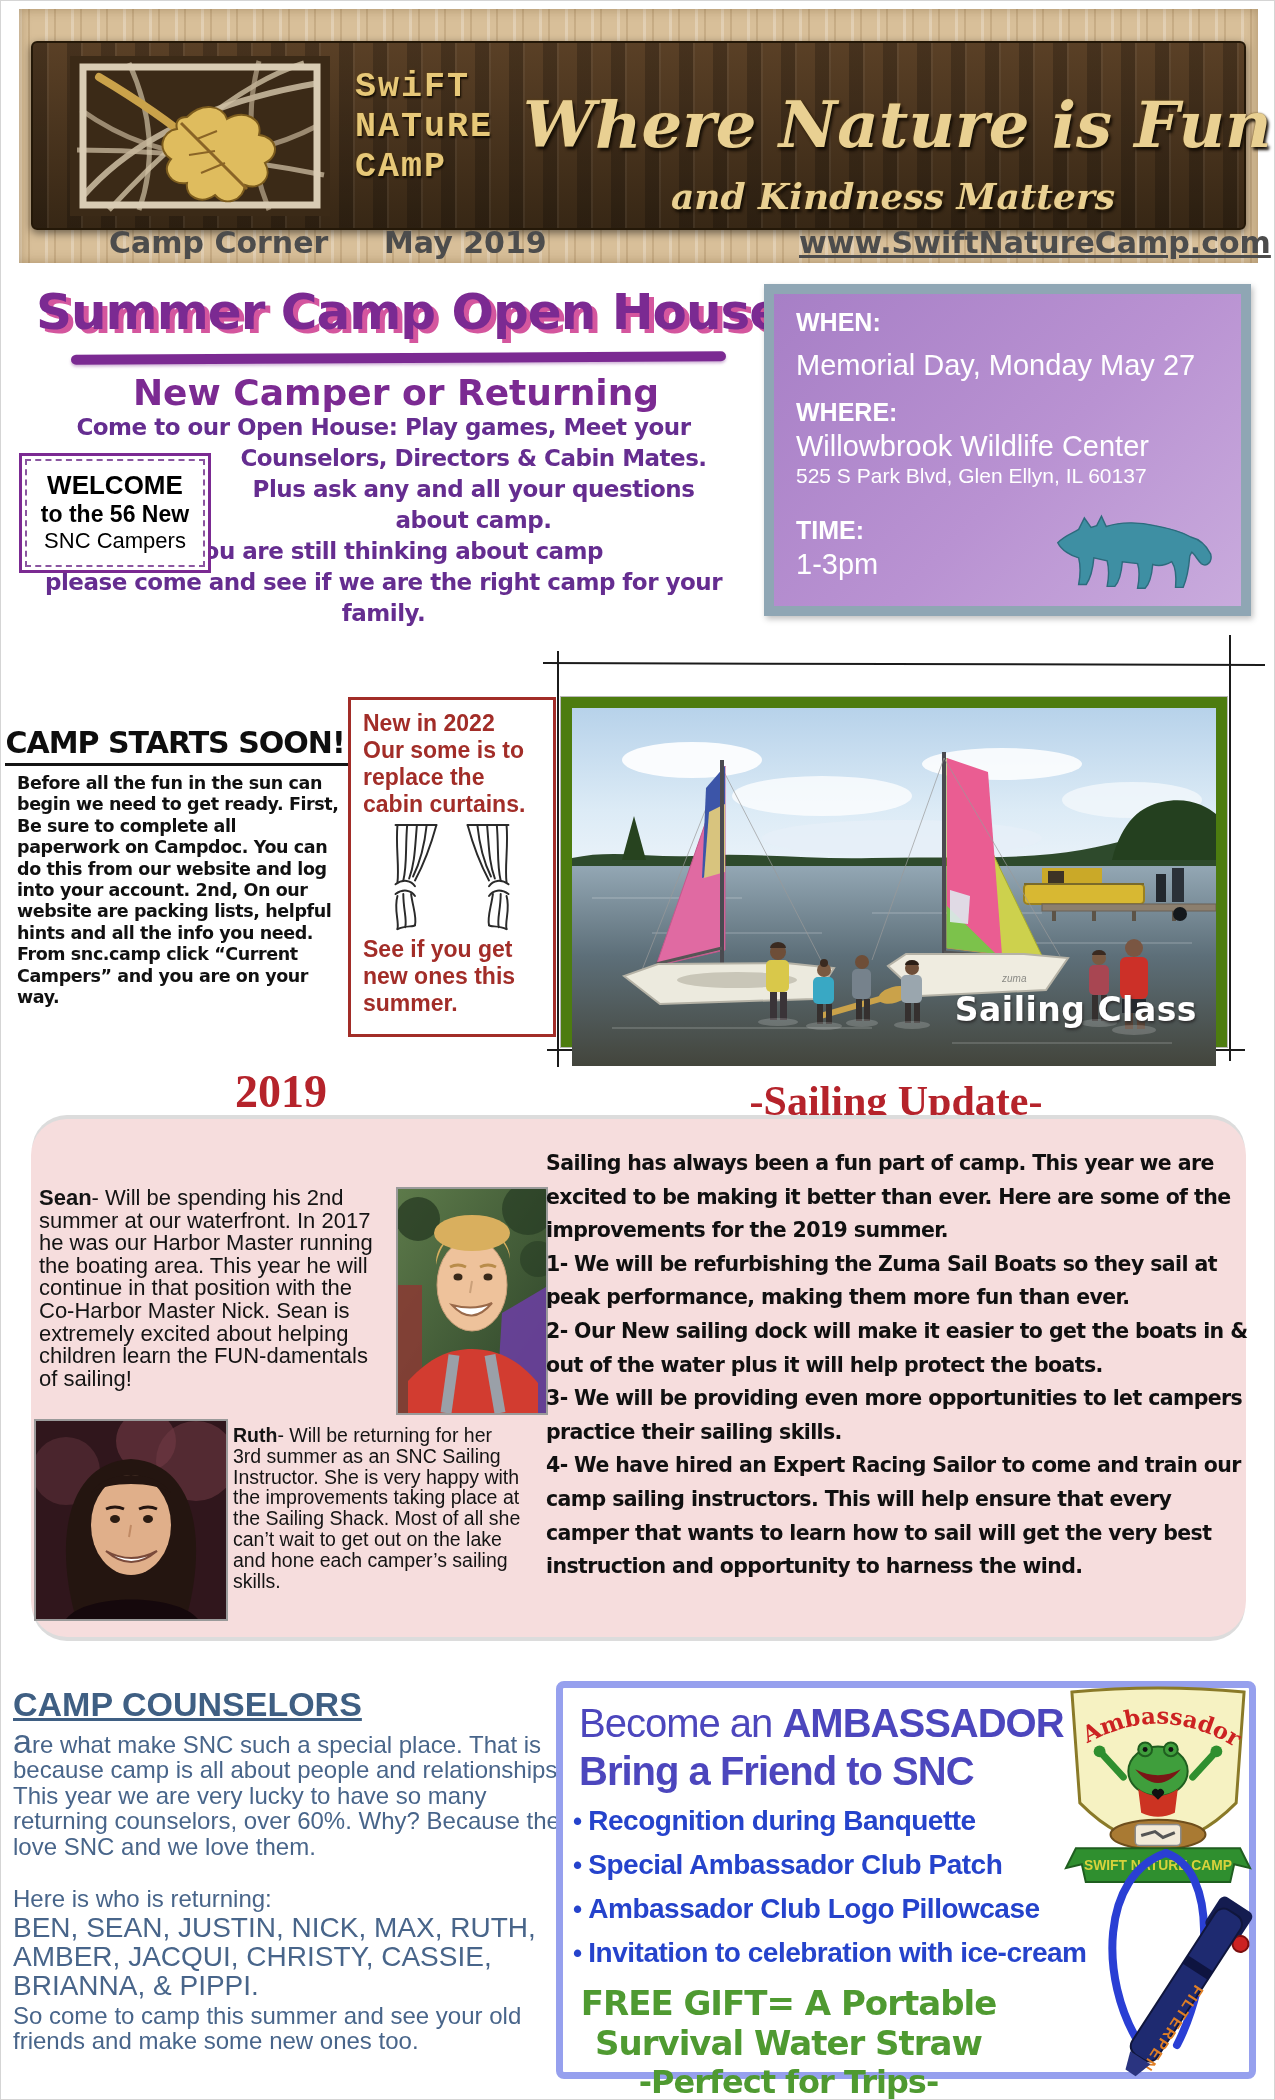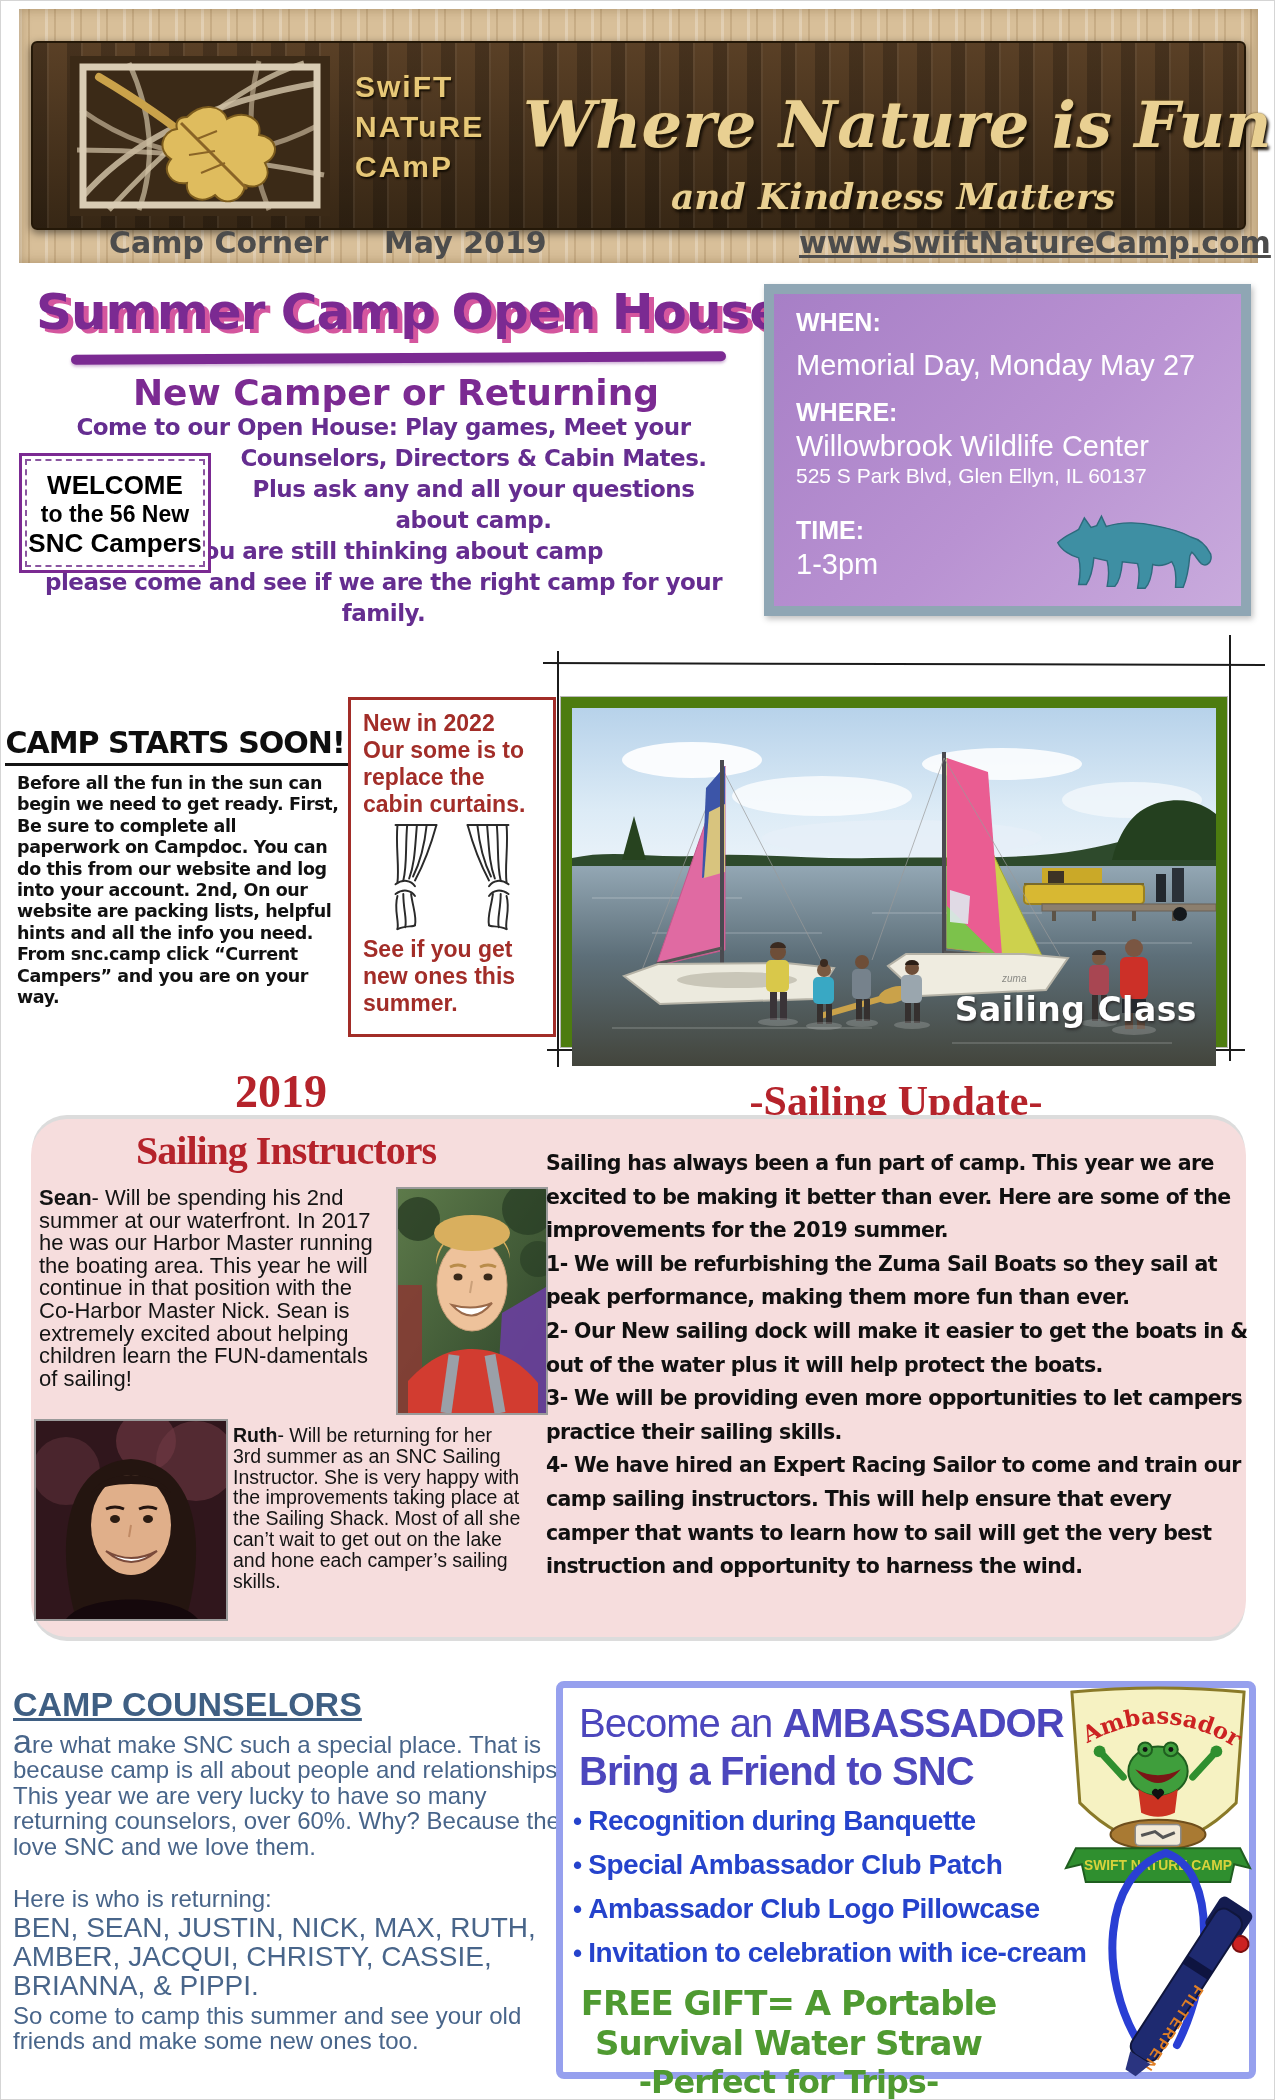--- a/index.html
+++ b/index.html
@@ -9,22 +9,22 @@
   .abs{position:absolute;}
   .nowrap{white-space:nowrap;}
   .center{text-align:center;}
   
   .woodlight{background:#d8bf99;
      background-image:repeating-linear-gradient(90deg,rgba(255,255,255,.25) 0 3px,rgba(0,0,0,0) 3px 9px,rgba(120,85,40,.18) 9px 11px,rgba(0,0,0,0) 11px 26px);
      box-shadow:inset 0 0 12px rgba(90,60,20,.35);}
   .woodsign{background:linear-gradient(180deg,#5a4026 0%,#43301b 40%,#332313 100%);
      background-image:repeating-linear-gradient(90deg,rgba(0,0,0,.22) 0 14px,rgba(255,255,255,.05) 14px 16px,rgba(0,0,0,0) 16px 34px),linear-gradient(180deg,#5a4026,#372715);
      border:2px solid #241808;border-radius:6px;box-shadow:0 3px 8px rgba(0,0,0,.5);}
-  .logotext{color:#e7c878;font-weight:bold;font-size:30px;line-height:40px;letter-spacing:2px;
-     text-shadow:1px 2px 2px #120c04,0 0 2px #6b4c16;font-family:Liberation Sans, sans-serif;}
+  .logotext{color:#e7c878;font-weight:bold;font-size:35px;line-height:40px;letter-spacing:2px;
+     text-shadow:1px 2px 2px #120c04,0 0 2px #6b4c16;font-family:Liberation Mono, monospace;}
   .script-main{font-family:"DejaVu Serif",serif;font-style:italic;font-weight:bold;color:#e9d092;
      text-shadow:2px 3px 3px #140d05,0 0 2px #6b4c16;}
   .barfont{font-family:"DejaVu Sans",sans-serif;font-weight:bold;color:#4c4c4c;font-size:30px;}
   
   .marker{font-family:"DejaVu Sans",sans-serif;font-weight:bold;}
   .oh-title{font-size:50px;color:#7b2a92;letter-spacing:-1px;
      text-shadow:5px 4px 0 #d4569e;}
   .purple-line{color:#652d90;font-size:23px;letter-spacing:-0.5px;}
   .welcome-box{border:3px solid #7b2a92;outline:2px dashed #8a55a0;outline-offset:-8px;background:#fff;}
   .info-box{border:10px solid #8fa6b4;background:linear-gradient(135deg,#a77fc6 0%,#b992d2 55%,#c9abdd 100%);
@@ -104,21 +104,21 @@
   <div class="abs marker purple-line center nowrap" style="left:205px;top:444px;width:535px;">Counselors, Directors &amp; Cabin Mates.</div>
   <div class="abs marker purple-line center nowrap" style="left:205px;top:475px;width:535px;">Plus ask any and all your questions</div>
   <div class="abs marker purple-line center nowrap" style="left:205px;top:506px;width:535px;">about camp.</div>
   <div class="abs marker purple-line center nowrap" style="left:25px;top:537px;width:715px;">If you are still thinking about camp</div>
   <div class="abs marker purple-line center nowrap" style="left:25px;top:568px;width:715px;">please come and see if we are the right camp for your</div>
   <div class="abs marker purple-line center nowrap" style="left:25px;top:599px;width:715px;">family.</div>
 
   <div class="abs welcome-box center" style="left:18px;top:452px;width:186px;height:114px;">
     <div style="font-size:26px;font-weight:bold;color:#000;margin-top:14px;">WELCOME</div>
     <div style="font-size:23px;font-weight:bold;color:#000;">to the 56 New</div>
-    <div style="font-size:26px;font-weight:bold;color:#000;">SNC Campers</div>
+    <div style="font-size:22px;font-weight:normal;color:#000;">SNC Campers</div>
   </div>
 
   <div class="abs info-box" style="left:763px;top:283px;width:487px;height:332px;box-sizing:border-box;">
     <div class="abs info-label" style="left:22px;top:14px;">WHEN:</div>
     <div class="abs info-value nowrap" style="left:22px;top:46px;margin-top:9px;">Memorial Day, Monday May 27</div>
     <div class="abs info-label" style="left:22px;top:104px;">WHERE:</div>
     <div class="abs info-value nowrap" style="left:22px;top:136px;">Willowbrook Wildlife Center</div>
     <div class="abs nowrap" style="left:22px;top:170px;font-size:21px;color:#fff;">525 S Park Blvd, Glen Ellyn, IL 60137</div>
     <div class="abs info-label" style="left:22px;top:222px;">TIME:</div>
     <div class="abs info-value" style="left:22px;top:254px;">1-3pm</div>
@@ -293,21 +293,20 @@
       </svg>
       <div class="abs photo-caption nowrap" style="right:30px;bottom:18px;">Sailing Class</div>
     </div>
   </div>
 
   <div class="abs red-head center nowrap" style="left:40px;top:1064px;width:480px;font-size:46px;">2019</div>
   <div class="abs red-head center nowrap" style="left:545px;top:1076px;width:700px;font-size:42px;">-Sailing Update-</div>
 
   <div class="abs pink-block" style="left:30px;top:1118px;width:1215px;height:518px;"></div>
 
-  <div class="abs red-head center nowrap" style="left:50px;top:1126px;width:470px;font-size:40px;letter-spacing:-1px;">Sailing Instructors</div>
 
   <div class="abs bio" style="left:38px;top:1186px;width:352px;font-size:22px;line-height:22.6px;">
     <span style="font-weight:bold;">Sean</span><span>- Will be spending his 2nd summer at our waterfront. In 2017 he was our Harbor Master running the boating area. This year he will continue in that position with the Co-Harbor Master Nick. Sean is extremely excited about helping children learn the FUN-damentals of sailing!</span>
   </div>
   <div class="abs photo-border" style="left:395px;top:1186px;width:148px;height:224px;">
     <svg width="148" height="224" viewBox="0 0 148 224">
       <defs>
           <linearGradient id="seanbg" x1="0" y1="0" x2="1" y2="1">
         <stop offset="0" stop-color="#5d7a4a"></stop>
             <stop offset="1" stop-color="#2c4228"></stop>

